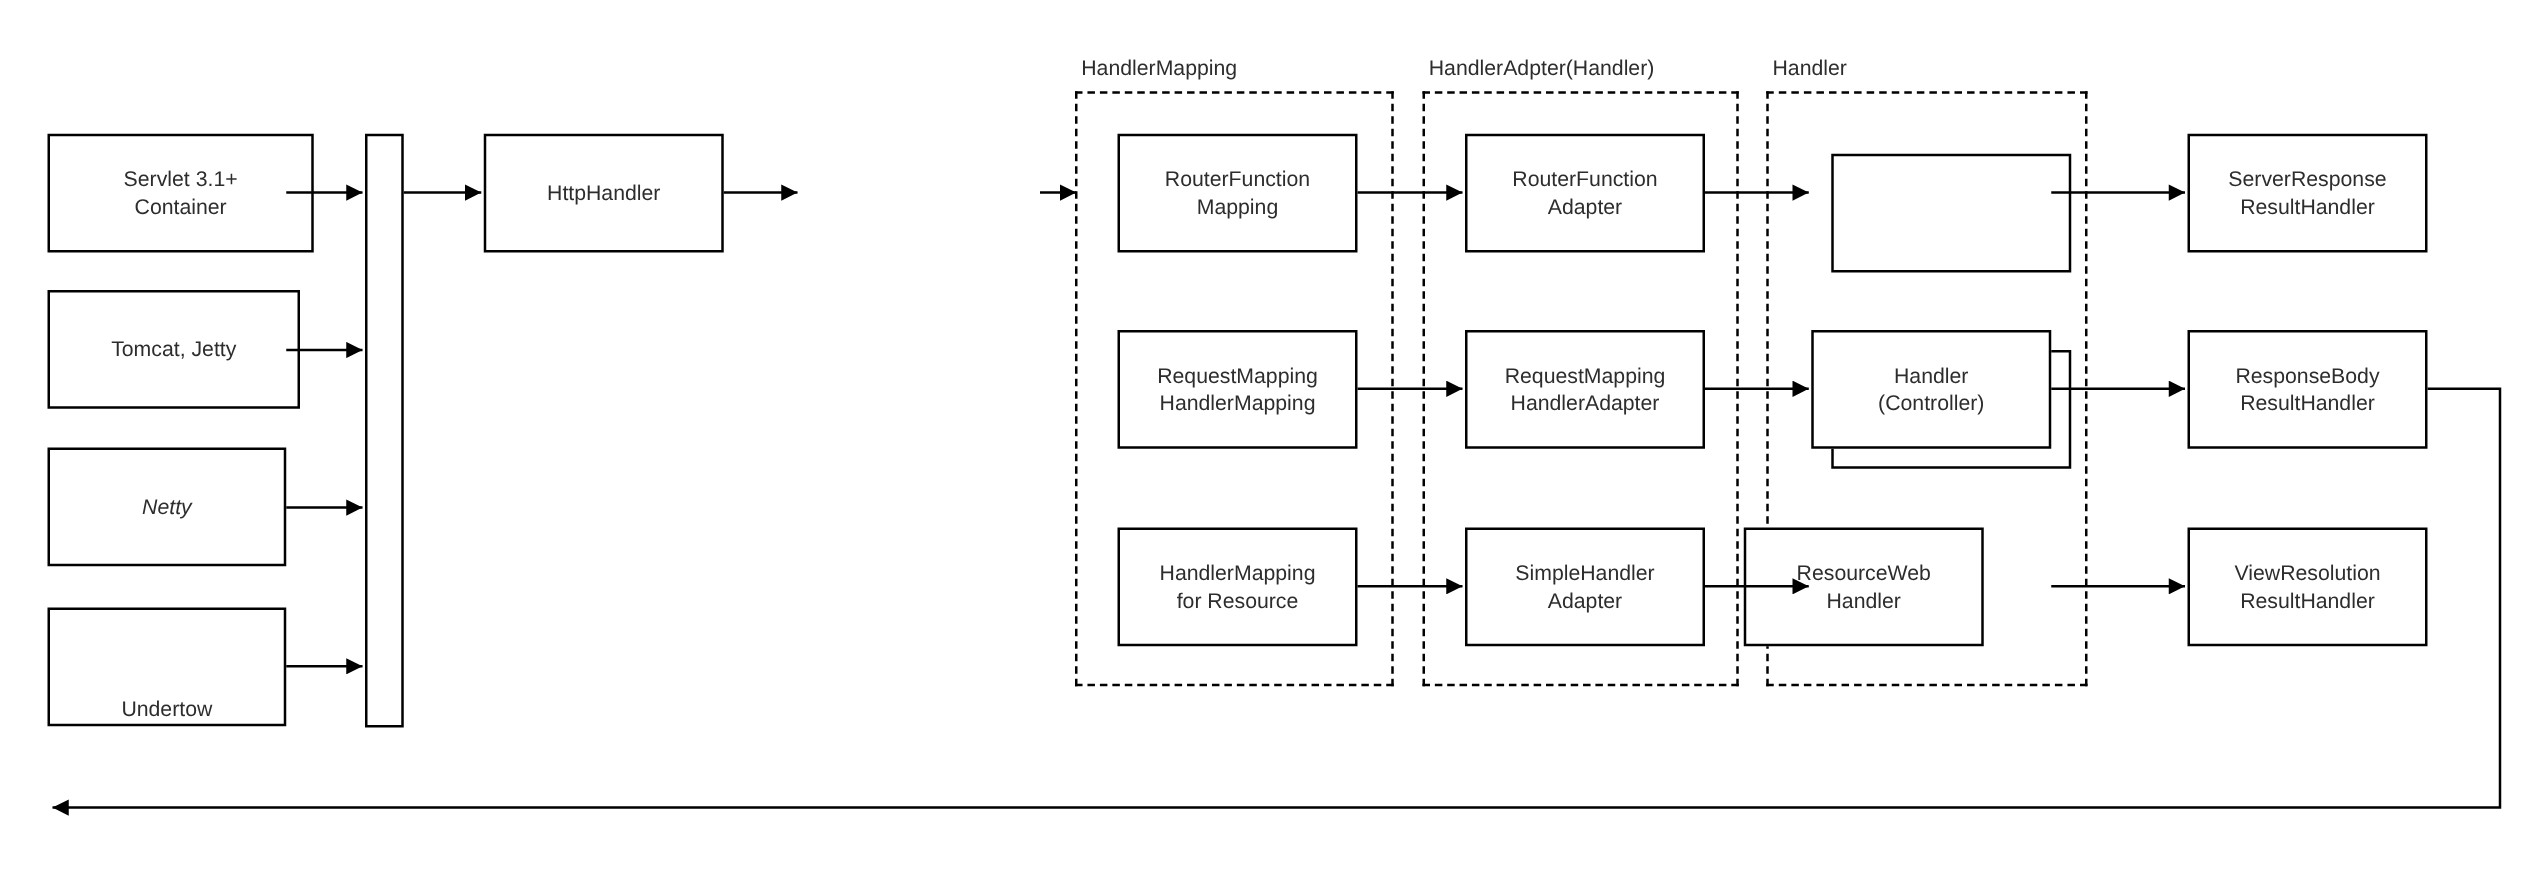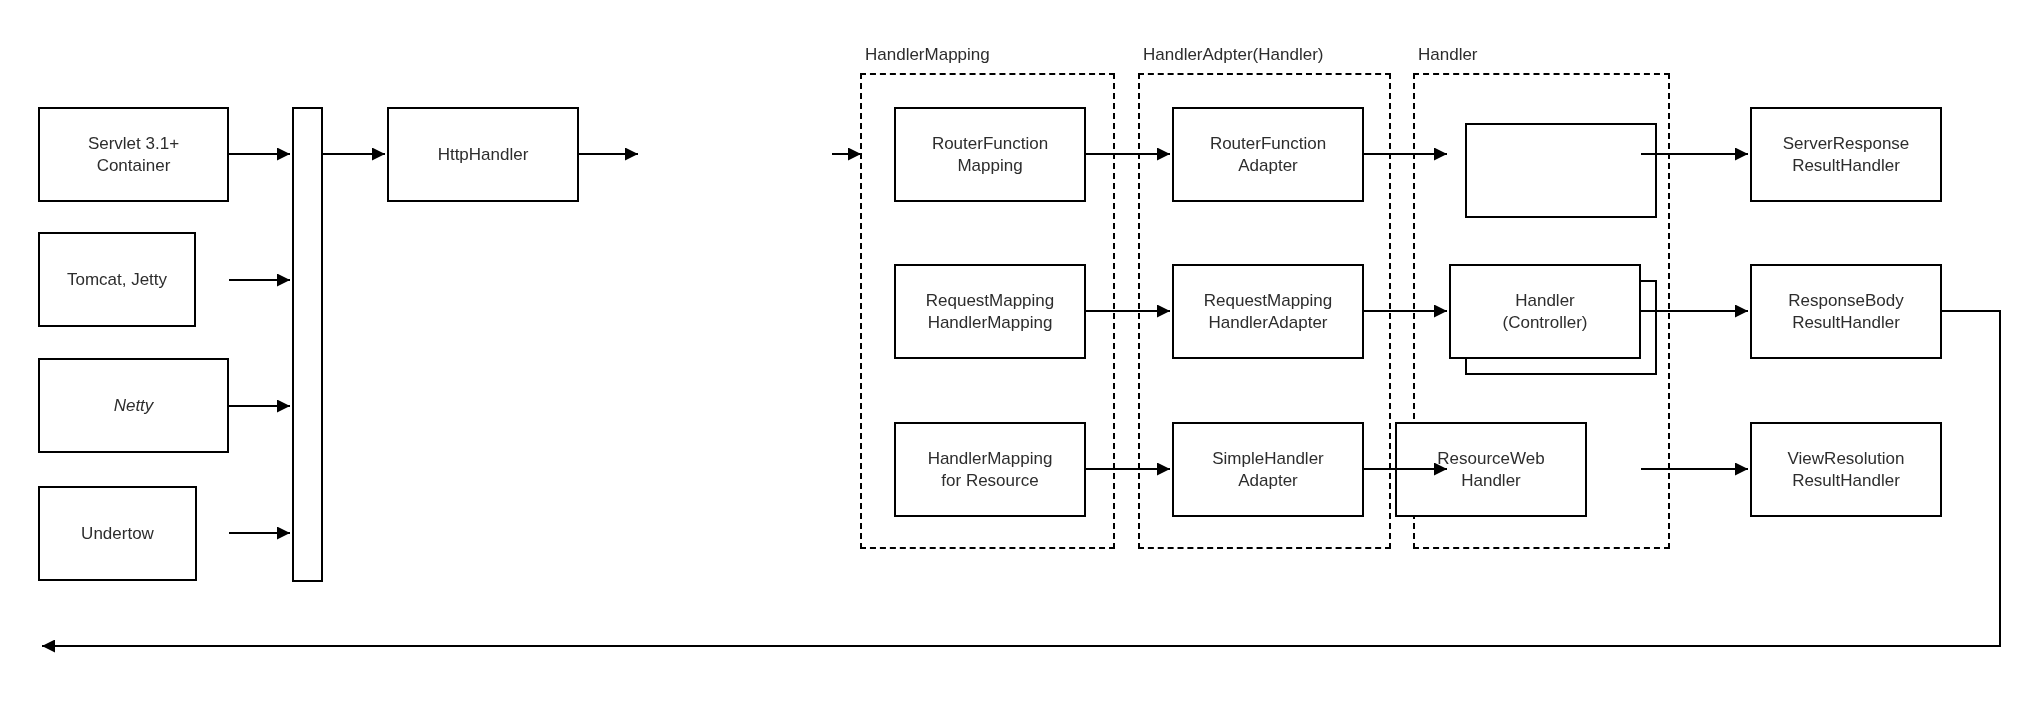--- a/index.html
+++ b/index.html
@@ -75,31 +75,31 @@
     top: 0;
     z-index: 3;
     pointer-events: none;
   }
 </style>
 </head>
 <body>
 
 <div id="canvas">
 
-  <div class="node" style="left:38px; top:107px; width:191px;">
+  <div class="node" style="left:38px; top:107px; width:213px;">
     <span>Servlet 3.1+
 Container</span>
   </div>
-  <div class="node" style="left:38px; top:232px; width:158px;">
+  <div class="node" style="left:38px; top:232px; width:202px;">
     <span>Tomcat, Jetty</span>
   </div>
   <div class="node" style="left:38px; top:358px; width:191px;font-style:italic;">
     <span>Netty</span>
   </div>
-  <div class="node" style="left:38px; top:486px; width:159px;">
+  <div class="node" style="left:38px; top:486px; width:191px;align-items:flex-end;">
     <span>Undertow</span>
   </div>
 
   <div class="merge-bar"></div>
 
   <div class="node" style="left:387px; top:107px;">
     <span>HttpHandler</span>
   </div>
 
   <div class="group" style="left:860px; width:255px;">

